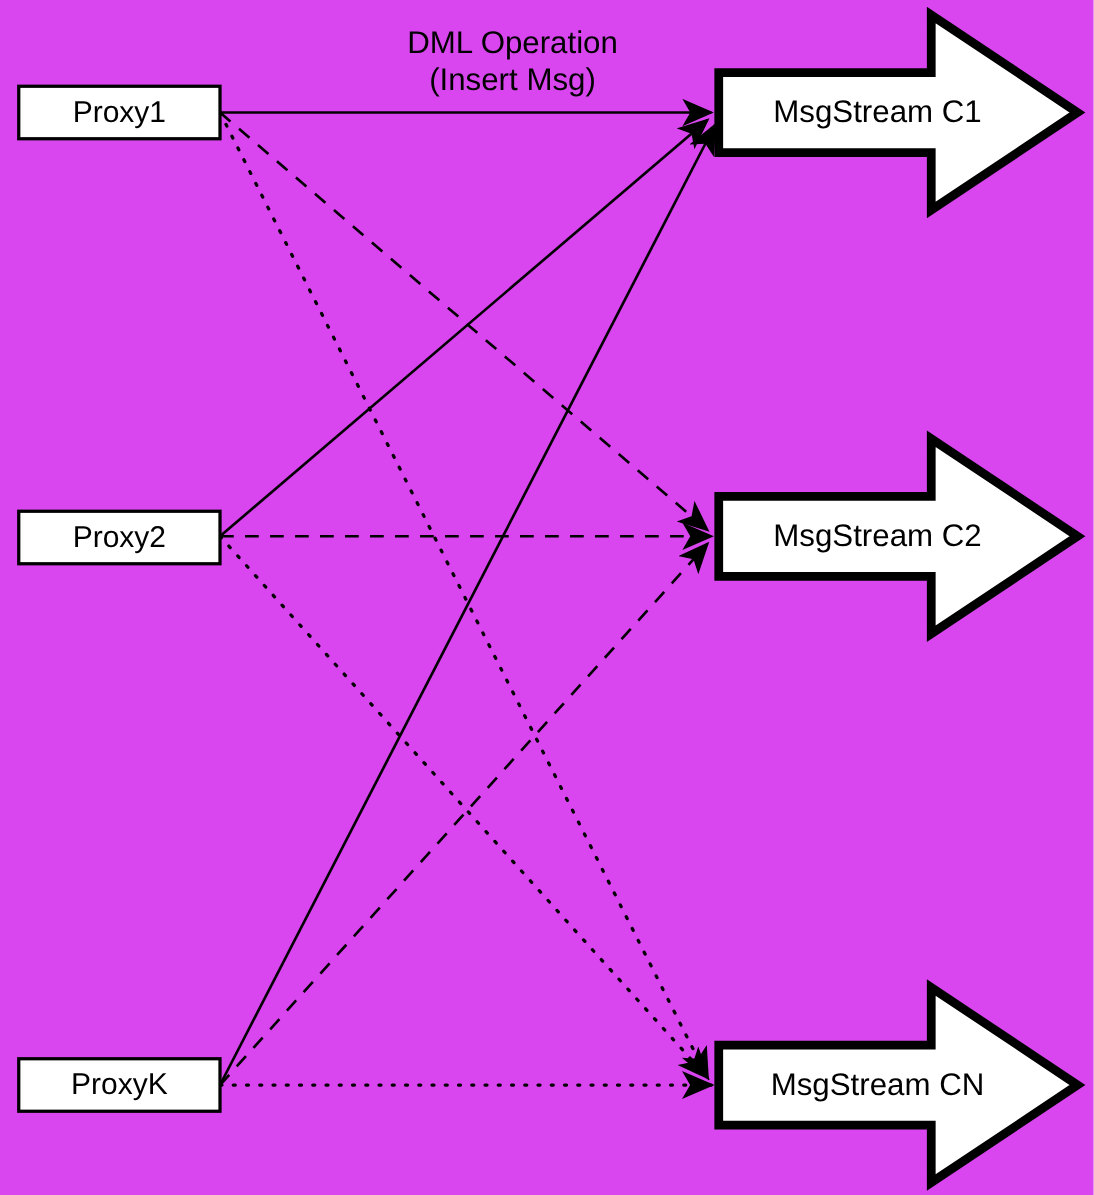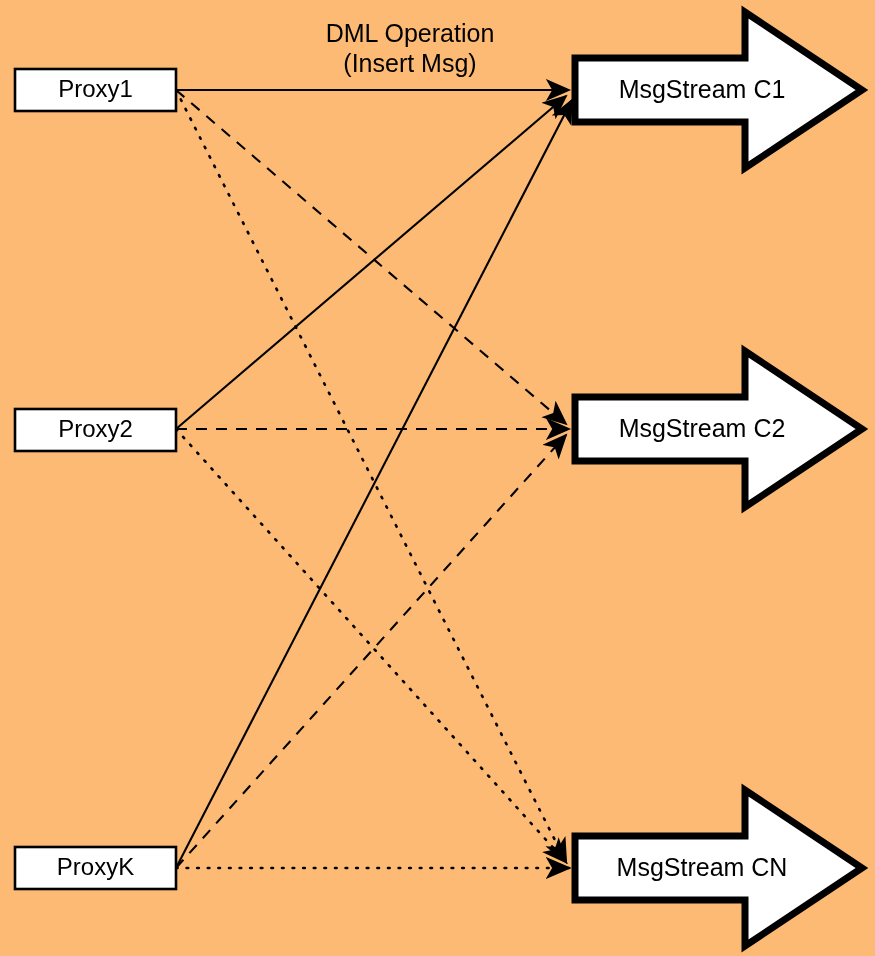--- a/index.html
+++ b/index.html
@@ -7,21 +7,21 @@
     padding: 0;
     background: #ffffff;
   }
   body {
     font-family: "Liberation Sans", sans-serif;
   }
   #diagram-root {
     position: relative;
     width: 875px;
     height: 956px;
-    background: #fdba74;
+    background: #d946ef;
     overflow: hidden;
   }
   #diagram-svg {
     position: absolute;
     top: 0;
     left: 0;
     width: 875px;
     height: 956px;
     display: block;
   }

